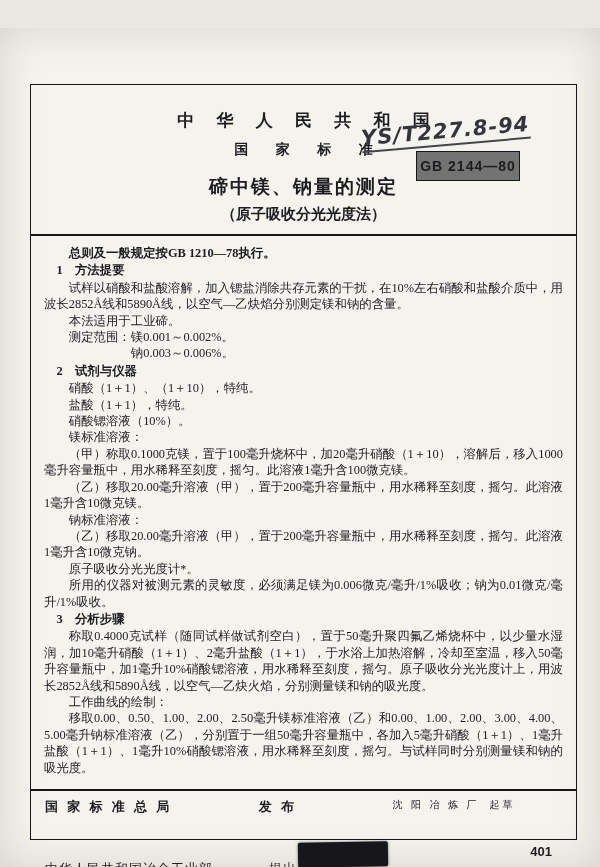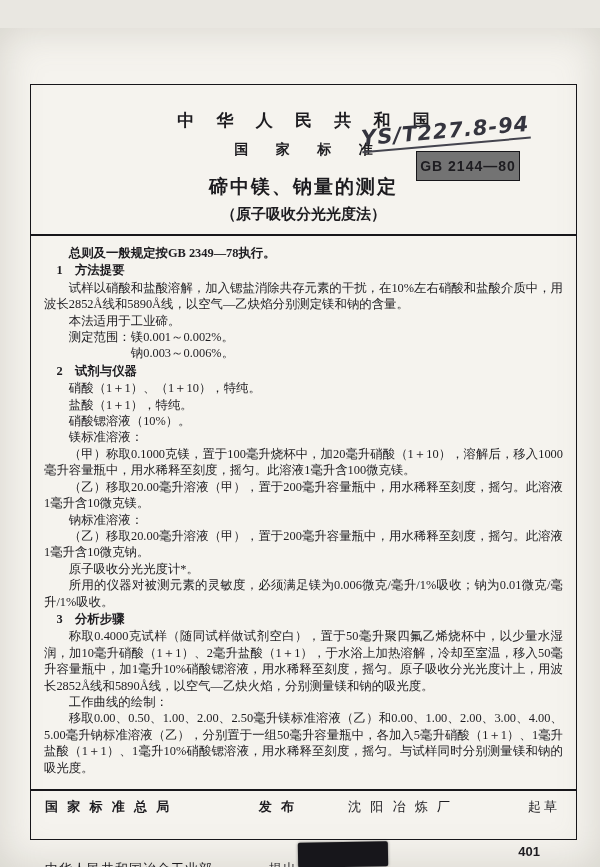--- a/index.html
+++ b/index.html
@@ -74,33 +74,33 @@
     display:flex; justify-content:space-between;
     padding:7px 16px 0 14px;
   }
   .f-col { display:flex; flex-direction:column; justify-content:space-between; padding-bottom:8px;gap:44px; }
   .f-line { display:flex; justify-content:space-between; align-items:baseline; }
   .f-left  { width:252px; }
   .f-right { width:212px; }
   .f-left .l1  { font-size:13px; font-weight:bold; letter-spacing:3px; }
   .f-left .l2  { font-size:13px; letter-spacing:1px; }
   .f-right .l1 { font-size:15px; font-weight:bold; }
-  .f-right .l2 { font-size:13px; letter-spacing:3px; }
+  .f-right .l2 { font-size:10px; letter-spacing:3px;justify-content:center; }
   .f-role { margin-left:10px; white-space:nowrap; }
   
   .stamp {
     position:absolute; left:298px; top:814px;
     width:90px; height:25px;
     background:#17161b;
     transform:rotate(-1deg);
     border-radius:2px;
     box-shadow:0 0 3px rgba(0,0,0,.5);
   }
   .page-number {
-    position:absolute; right:60px; top:816px;
+    position:absolute; right:48px; top:816px;
     font-size:13px; font-weight:bold;
     font-family:"Liberation Sans","DejaVu Sans",sans-serif;
   }
 </style>
 </head>
 <body>
 
 <div class="paper">
   <div class="frame">
 
@@ -109,21 +109,21 @@
       <div class="std-type">国 家 标 准</div>
       <div class="doc-title">碲中镁、钠量的测定</div>
       <div class="doc-sub">（原子吸收分光光度法）</div>
       <div class="handwritten">YS/T227.8-94</div>
       <div class="gb-box">
         <span>GB 2144—80</span>
       </div>
     </header>
 
     <main class="doc-body" id="body-paragraphs">
-        <div class="para bold">总则及一般规定按GB 2349—78执行。</div>
+        <div class="para bold">总则及一般规定按GB 1210—78执行。</div>
         <div class="para heading">1　方法提要</div>
         <div class="para">试样以硝酸和盐酸溶解，加入锶盐消除共存元素的干扰，在10%左右硝酸和盐酸介质中，用波长2852Å线和5890Å线，以空气—乙炔焰分别测定镁和钠的含量。</div>
         <div class="para">本法适用于工业碲。</div>
         <div class="para">测定范围：镁0.001～0.002%。</div>
         <div class="para deep">钠0.003～0.006%。</div>
         <div class="para heading">2　试剂与仪器</div>
         <div class="para">硝酸（1＋1）、（1＋10），特纯。</div>
         <div class="para">盐酸（1＋1），特纯。</div>
         <div class="para">硝酸锶溶液（10%）。</div>
         <div class="para">镁标准溶液：</div>

